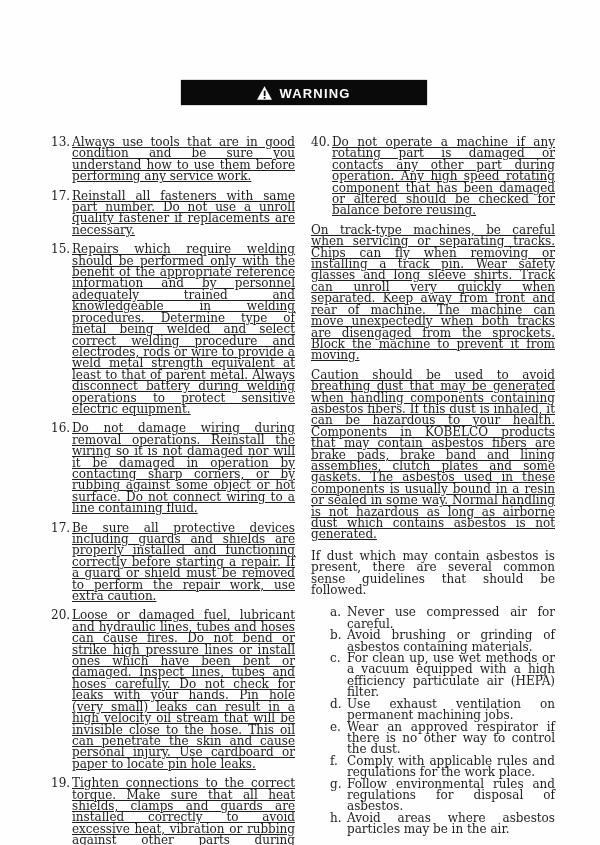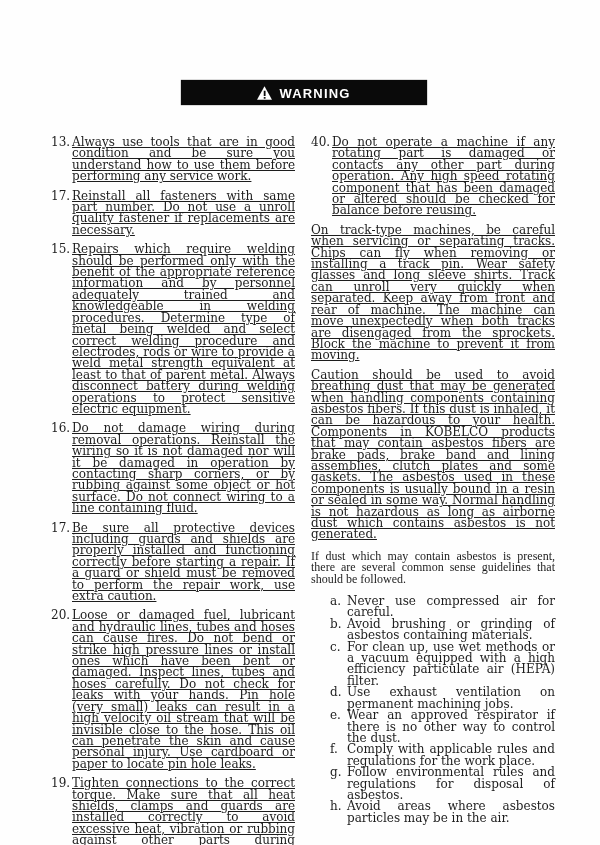--- a/index.html
+++ b/index.html
@@ -36,21 +36,21 @@
     width:504px;
     display:flex;
     gap:16px;
     font-size:12px;
     line-height:11.4px;
   }
   .col { flex:1; }
   .num-item { display:flex; margin-bottom:8px; }
   .num-item .num { width:21px; flex:none; }
   .num-item .body { flex:1; text-align:justify;text-decoration:underline; }
-  .plain-para { text-align:justify; margin:10px 0 11px 0;font-family:Liberation Serif, serif; }
+  .plain-para { text-align:justify; margin:10px 0 11px 0; }
   .guidelines { margin-left:19px; }
   .guide-item { display:flex; }
   .guide-item .letter { width:17px; flex:none; }
   .guide-item .gtext { flex:1; text-align:justify; }
 </style>
 </head>
 <body>
 
 <div class="page">
 

